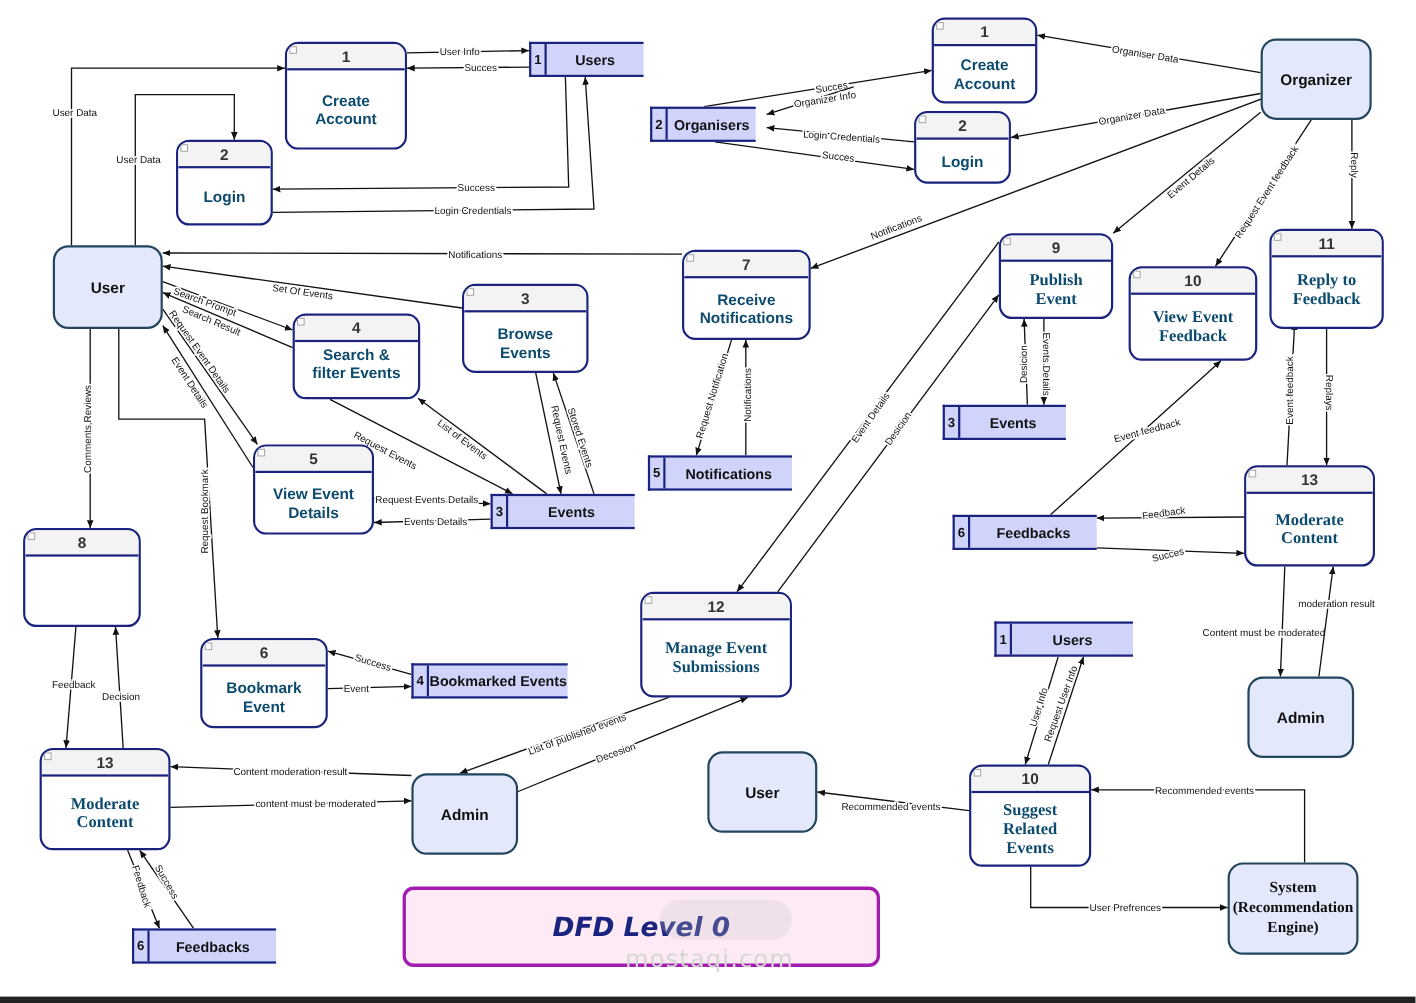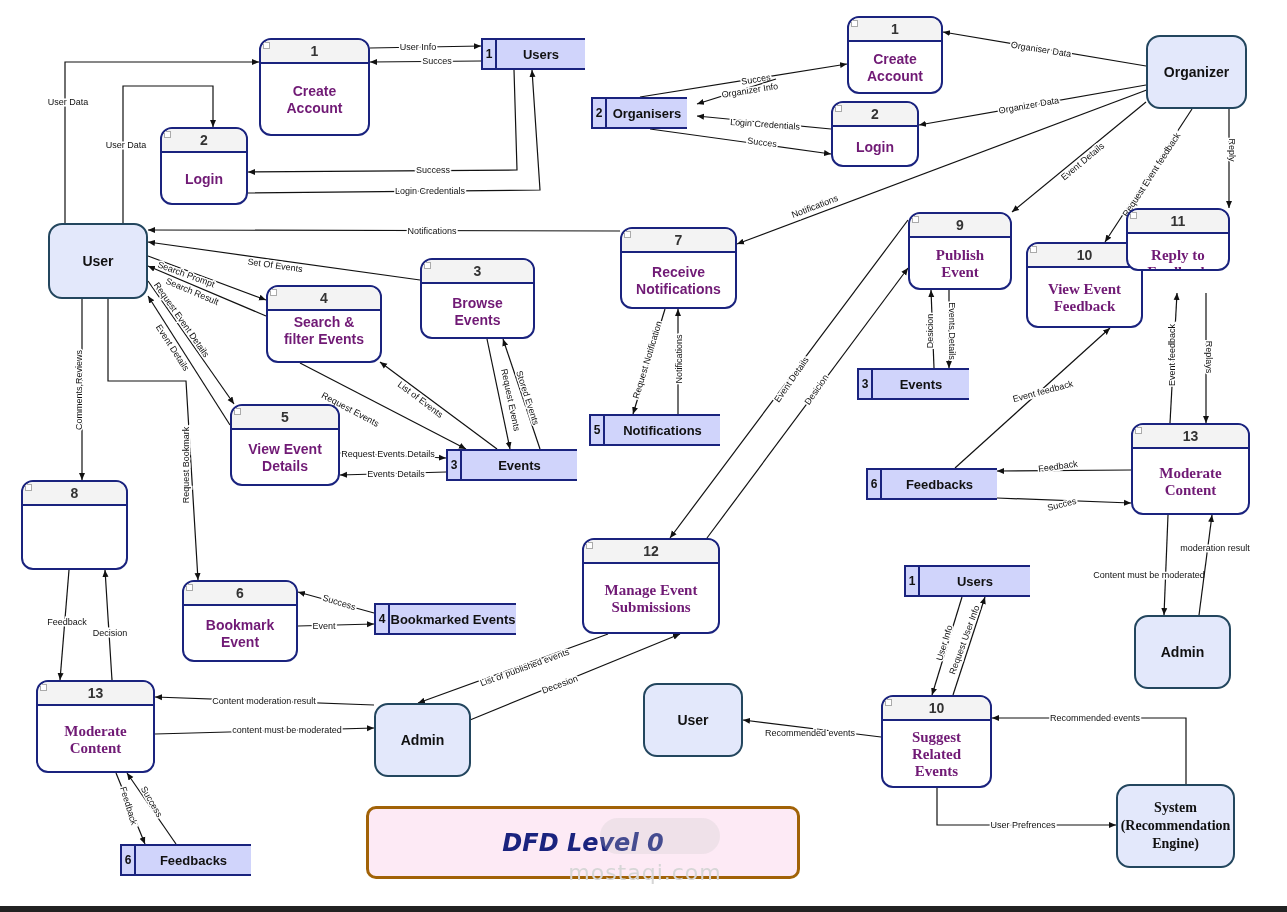--- a/index.html
+++ b/index.html
@@ -1,27 +1,27 @@
 <!DOCTYPE html>
 <html><head>
 <meta charset="utf-8">
 <style>
   html,body{margin:0;padding:0;background:#ffffff;}
   body{width:1287px;height:912px;position:relative;overflow:hidden;font-family:"Liberation Sans",sans-serif;}
   #canvas{position:absolute;left:0;top:0;width:1287px;height:912px;}
   .proc{position:absolute;box-sizing:border-box;border:2px solid #1a237e;border-radius:12px;background:#fff;overflow:hidden;}
   .proc .num{height:22px;line-height:22px;text-align:center;background:#f3f3f3;border-bottom:2px solid #1a237e;font-weight:bold;font-size:14px;color:#333;}
-  .proc .lbl{display:flex;align-items:center;justify-content:center;text-align:center;font-weight:bold;font-size:14px;color:#701a75;padding:0 6px;white-space:pre-line;line-height:17px;}
+  .proc .lbl{display:flex;align-items:center;justify-content:center;text-align:center;font-weight:bold;font-size:14px;color:#0c4a6e;padding:0 6px;white-space:pre-line;line-height:17px;}
   .proc.serif .lbl{font-family:"Liberation Serif",serif;font-size:15px;}
   .ent{position:absolute;box-sizing:border-box;border:2.5px solid #23465e;border-radius:14px;background:#e3e8fb;display:flex;align-items:center;justify-content:center;text-align:center;font-weight:bold;font-size:14px;color:#111;white-space:pre-line;line-height:18px;}
   .ent.serif{font-family:"Liberation Serif",serif;}
   .store{position:absolute;box-sizing:border-box;height:32px;background:#d0d4fb;border-top:2px solid #1a237e;border-bottom:2px solid #1a237e;border-left:2px solid #1a237e;display:flex;align-items:center;}
   .store .sid{width:10px;height:100%;border-right:2px solid #1a237e;display:flex;align-items:center;justify-content:center;font-weight:bold;font-size:12px;color:#111;padding:0 1px;}
   .store .sname{flex:1;text-align:center;font-weight:bold;font-size:13px;color:#111;}
-  .title-box{position:absolute;left:366px;top:806px;width:434px;height:73px;box-sizing:border-box;border:3px solid #a16207;border-radius:10px;background:#fdeaf5;display:flex;align-items:center;justify-content:center;}
+  .title-box{position:absolute;left:366px;top:806px;width:434px;height:73px;box-sizing:border-box;border:3px solid #a21caf;border-radius:10px;background:#fdeaf5;display:flex;align-items:center;justify-content:center;}
   .title-box span{font-family:"DejaVu Sans",sans-serif;font-style:italic;font-weight:bold;font-size:24px;color:#1a237e;}
   .watermark{position:absolute;left:560px;top:860px;width:170px;text-align:center;font-size:22px;color:#d6d6d6;font-family:"DejaVu Sans",sans-serif;letter-spacing:1px;}
   .watermark-ar{position:absolute;left:600px;top:818px;width:120px;height:36px;border-radius:18px;background:rgba(200,200,200,0.25);}
   .bottom-bar{position:absolute;left:0;top:906px;width:1287px;height:6px;background:#222;}
   svg text{font-family:"Liberation Sans",sans-serif;font-size:9px;fill:#111;}
   .corner{position:absolute;left:2px;top:2px;width:5px;height:5px;border:1px solid #aaa;background:#fff;}
 </style>
 </head>
 <body>
 
@@ -270,21 +270,21 @@
       <div class="num">9</div>
       <div class="lbl" style="height: 52px;">Publish
 Event</div>
     </div>
     <div class="proc serif" style="left: 1026px; top: 242px; width: 117px; height: 86px;">
       <div class="corner"></div>
       <div class="num">10</div>
       <div class="lbl" style="height: 60px;">View Event
 Feedback</div>
     </div>
-    <div class="proc serif" style="left: 1126px; top: 208px; width: 104px; height: 63px;">
+    <div class="proc serif" style="left: 1154px; top: 208px; width: 104px; height: 91px;">
       <div class="corner"></div>
       <div class="num">11</div>
       <div class="lbl" style="height: 59px;">Reply to
 Feedback</div>
     </div>
     <div class="proc serif" style="left: 1131px; top: 423px; width: 119px; height: 92px;">
       <div class="corner"></div>
       <div class="num">13</div>
       <div class="lbl" style="height: 66px;">Moderate
 Content</div>

